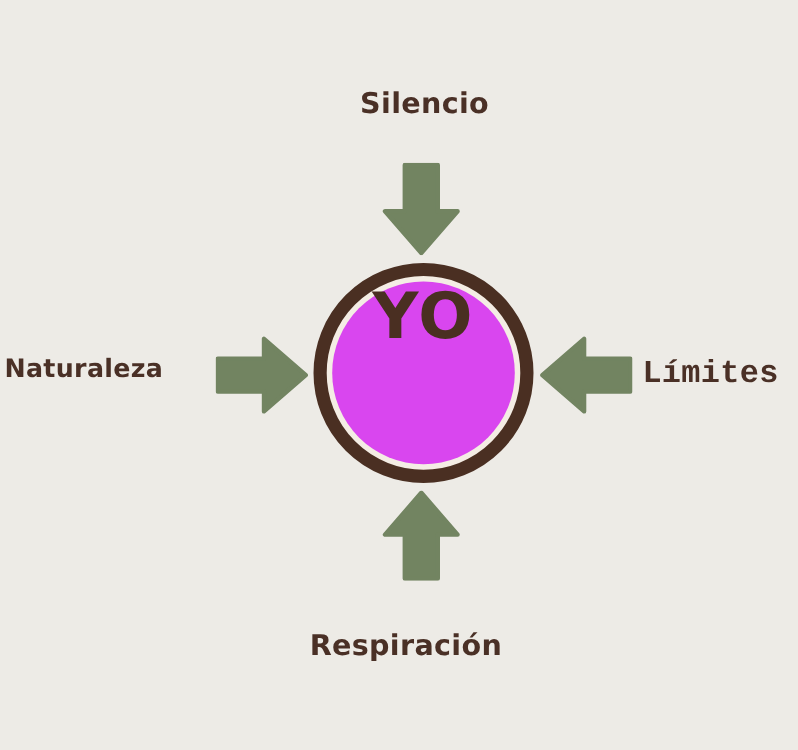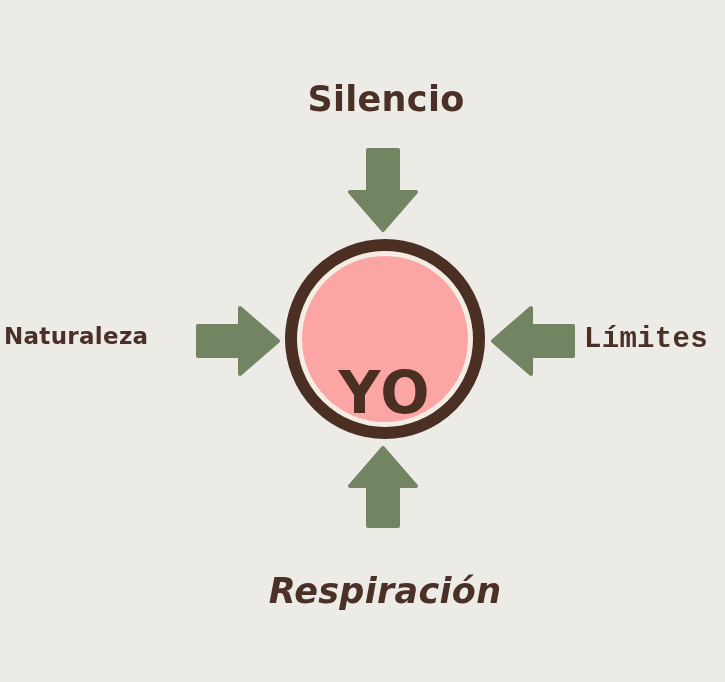--- a/index.html
+++ b/index.html
@@ -7,44 +7,44 @@
       width: 725px; height: 682px;
       background: #edebe6;
       position: relative;
       overflow: hidden;
       font-family: "DejaVu Sans", sans-serif;
     }
     .label {
       position: absolute;
       color: #4a3026;
       font-weight: bold;
-      font-size: 35px;
+      font-size: 26px;
       line-height: 1;
       white-space: nowrap;
       letter-spacing: 0.3px;
     }
     #label-top { left: 386px; top: 82px; transform: translateX(-50%); }
-    #label-bottom { left: 385px; top: 574px; transform: translateX(-50%); font-style: italic; }
+    #label-bottom { left: 369px; top: 574px; transform: translateX(-50%); }
     #label-left { left: 4px; top: 325px; font-size: 23px; text-align: right; }
     #label-right { left: 584px; top: 325px; font-size: 29px; font-family: Liberation Mono, monospace; }
     .arrow { position: absolute; }
     #center-ring {
       position: absolute;
       left: 285px; top: 239px;
       width: 176px; height: 176px;
       border-radius: 50%;
       border: 12px solid #4a2f22;
       background: #f4ede4;
     }
     #center-fill {
       position: absolute;
       left: 5px; top: 5px; right: 5px; bottom: 5px;
       border-radius: 50%;
-      background: #fca5a5;
-      display: flex; align-items: flex-end; justify-content: center;
+      background: #d946ef;
+      display: flex; align-items: flex-start; justify-content: center;
     }
     #center-text {
       color: #4a2f22;
       font-weight: bold;
       font-size: 58px;
       letter-spacing: 2px;
       line-height: 1;
       margin-top: 2px;
     }
   </style>

